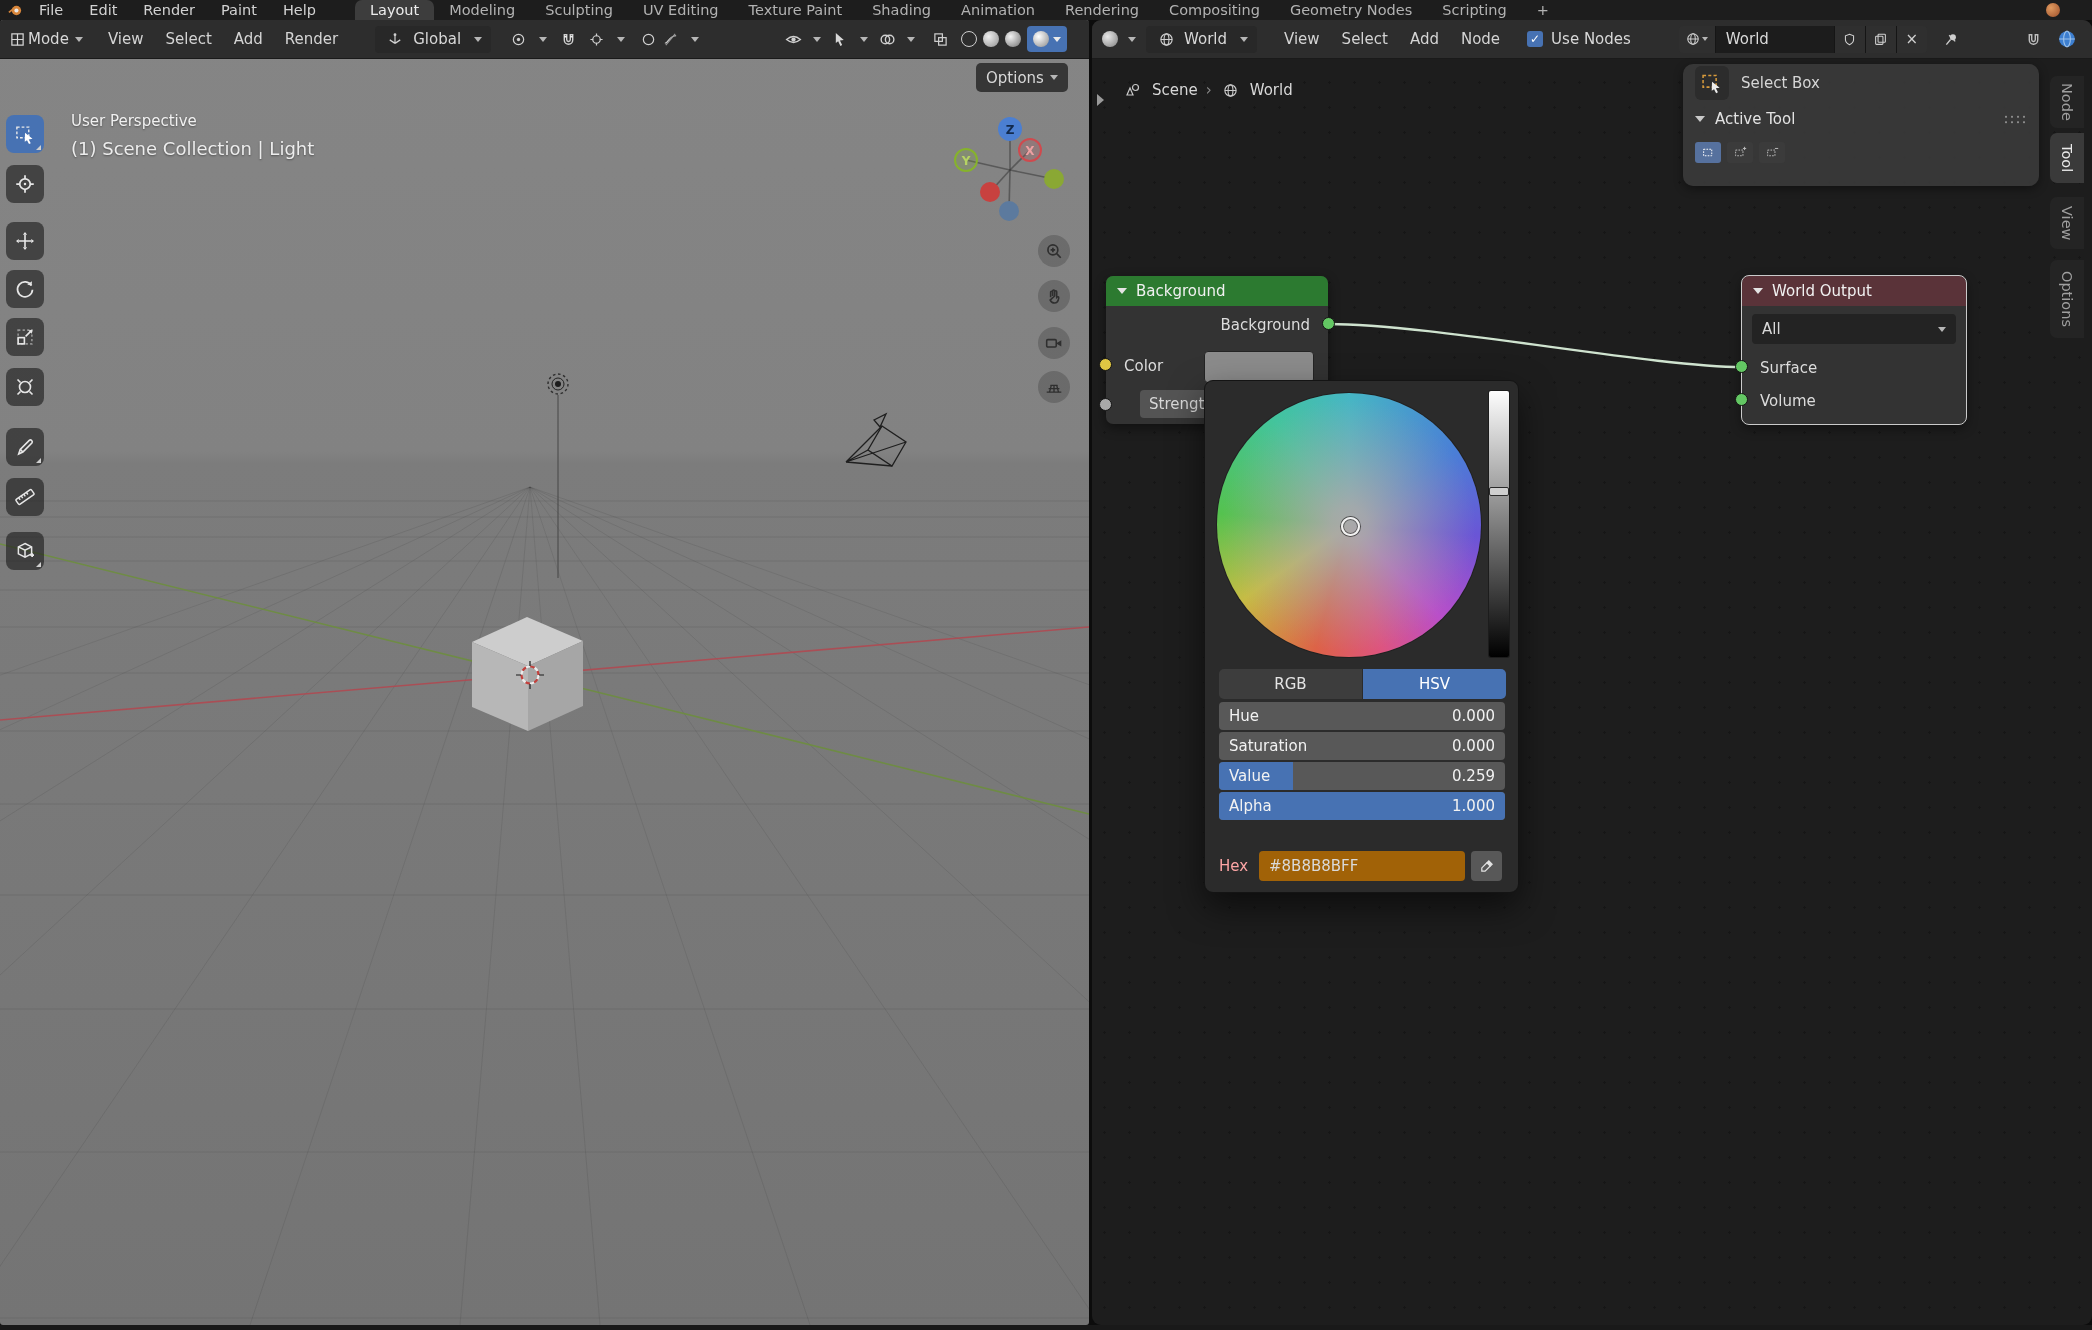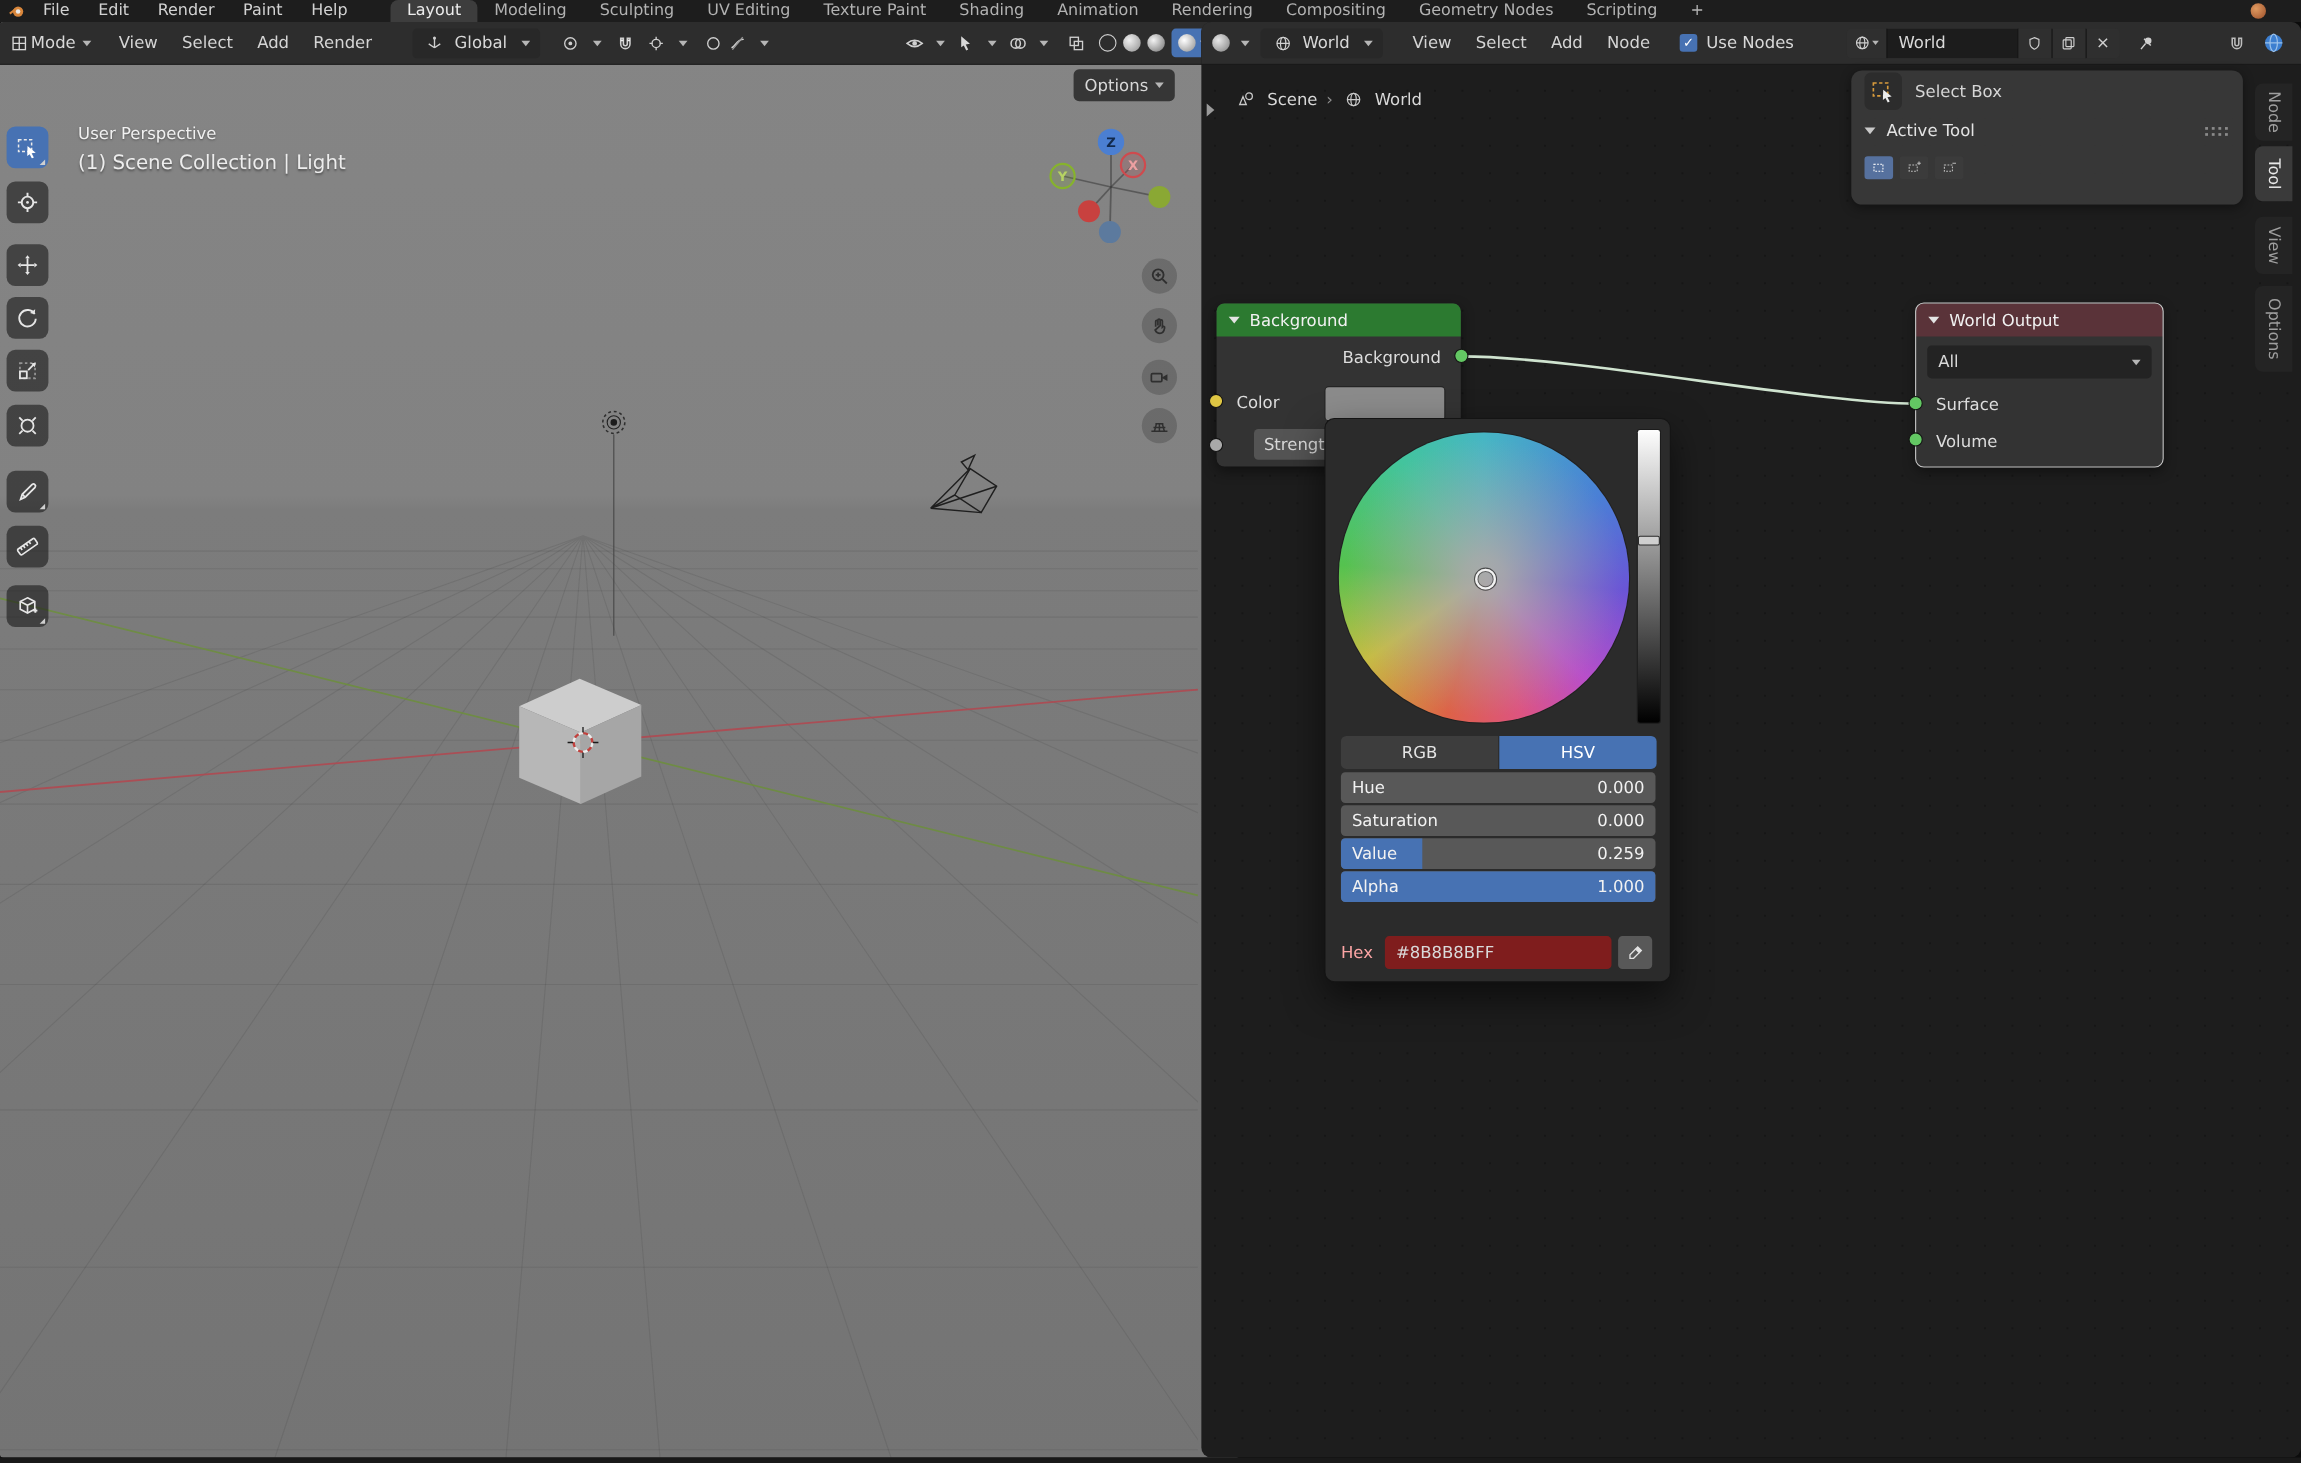--- a/index.html
+++ b/index.html
@@ -13,21 +13,21 @@
 
   
   #topbar{position:absolute;left:0;top:0;width:2092px;height:20px;background:#1d1d1d;display:flex;align-items:center;}
   #topbar .menu{padding:0 13px;color:#d2d2d2;font-size:14.5px;}
   .wtab{padding:0 15px;height:20px;display:flex;align-items:center;color:#b2b2b2;font-size:14.5px;border-radius:7px 7px 0 0;}
   .wtab.active{background:#3d3d3d;color:#ececec;}
   .dot-ic{width:14px;height:14px;border-radius:50%;display:inline-block;margin-left:8px;}
 
   
   #viewport{position:absolute;left:0;top:20px;width:1089px;height:1305px;border-radius:3px;overflow:hidden;
-            background:linear-gradient(#858585 0%,#828282 33%,#7c7c7c 34%,#747474 100%);padding-left:38px;}
+            background:linear-gradient(#858585 0%,#828282 33%,#7c7c7c 34%,#747474 100%);}
   #shader{position:absolute;left:1092px;top:20px;width:1000px;height:1305px;border-radius:9px;overflow:hidden;background:#1d1d1d;
           background-image:radial-gradient(circle,#161616 1.2px,transparent 1.3px);background-size:25px 25px;}
   .ehdr{position:absolute;left:0;top:0;width:100%;height:38px;background:#2d2d2d;display:flex;align-items:center;box-shadow:0 1px 0 #1a1a1a;}
   .ehdr .menu{padding:0 11px;color:#d4d4d4;}
   .hwidget{display:flex;align-items:center;background:#282828;border-radius:4px;height:27px;padding:0 9px;gap:7px;}
   .hicon{display:inline-flex;align-items:center;justify-content:center;width:22px;height:22px;}
   svg{display:block;}
   .sph{width:16px;height:16px;border-radius:50%;display:inline-block;}
 
   
@@ -593,21 +593,21 @@
           <span class="val">0.259</span>
         </div>
         <div class="pslider">
           <span class="fillbar" style="width: 100%;"></span>
           <span class="lab">Alpha</span>
           <span class="val">1.000</span>
         </div>
       </div>
       <div class="row" style="position:absolute;left:14px;top:470px;width:290px">
         <span style="color:#fca5a5;width:40px">Hex</span>
-        <span class="field" style="width:186px;height:30px;border-radius:4px;background:#7f1d1d">
+        <span class="field" style="width:186px;height:30px;border-radius:4px;background:#a16207">
           <span>#8B8B8BFF</span>
         </span>
         <span class="grpbtn" style="width:31px;height:30px;margin-left:6px;border-radius:4px;background:#585858">
           <svg width="15" height="15" viewBox="0 0 16 16" fill="none" stroke="#e2e2e2" stroke-width="1.3">
               <path d="M10.5 2 14 5.5 12 7.5 8.5 4Z" fill="#e2e2e2"></path>
               <path d="M8.5 4 3 9.5 V13 h3.5 L12 7.5"></path>
             </svg>
         </span>
       </div>
     </div>

